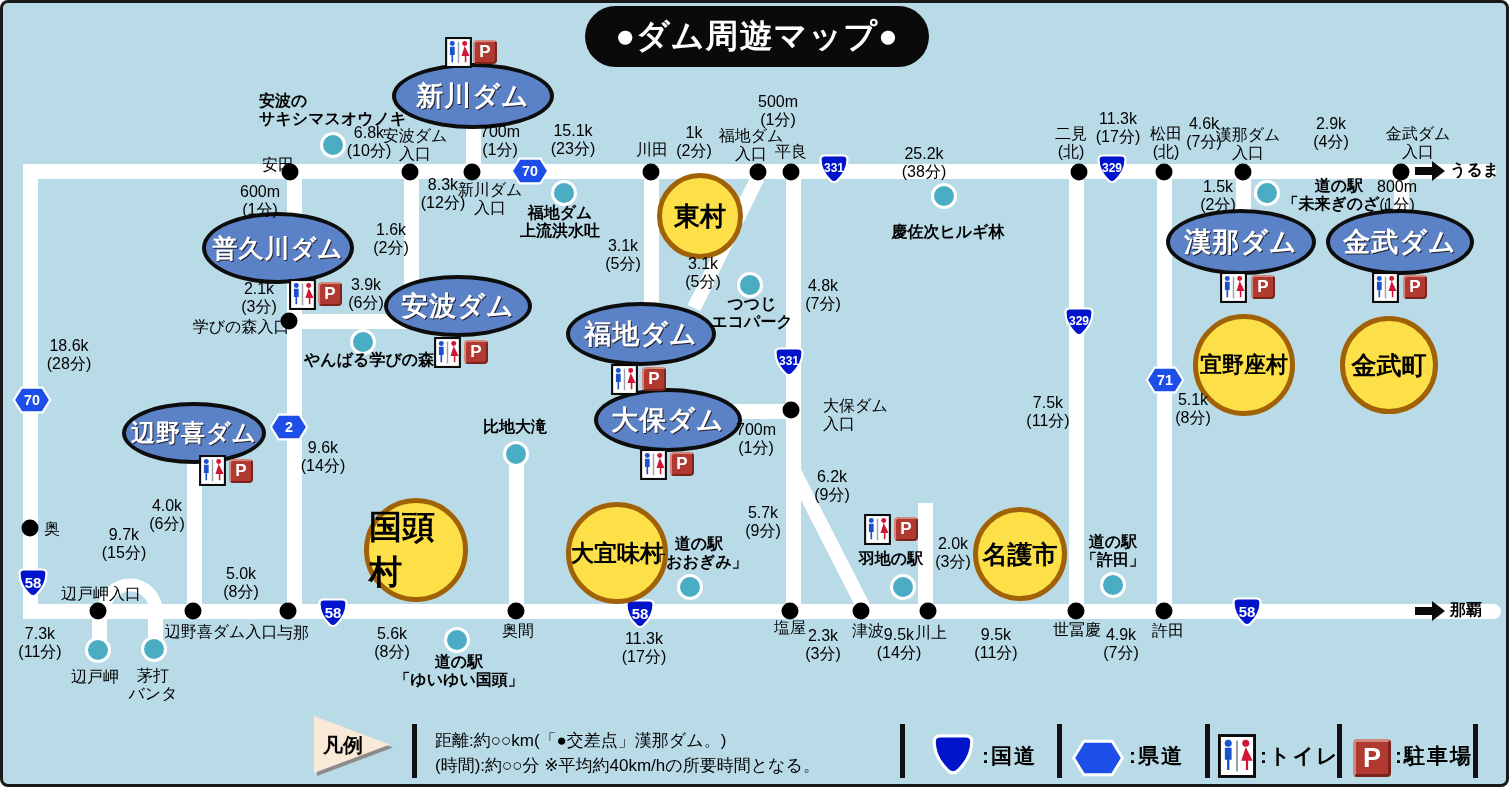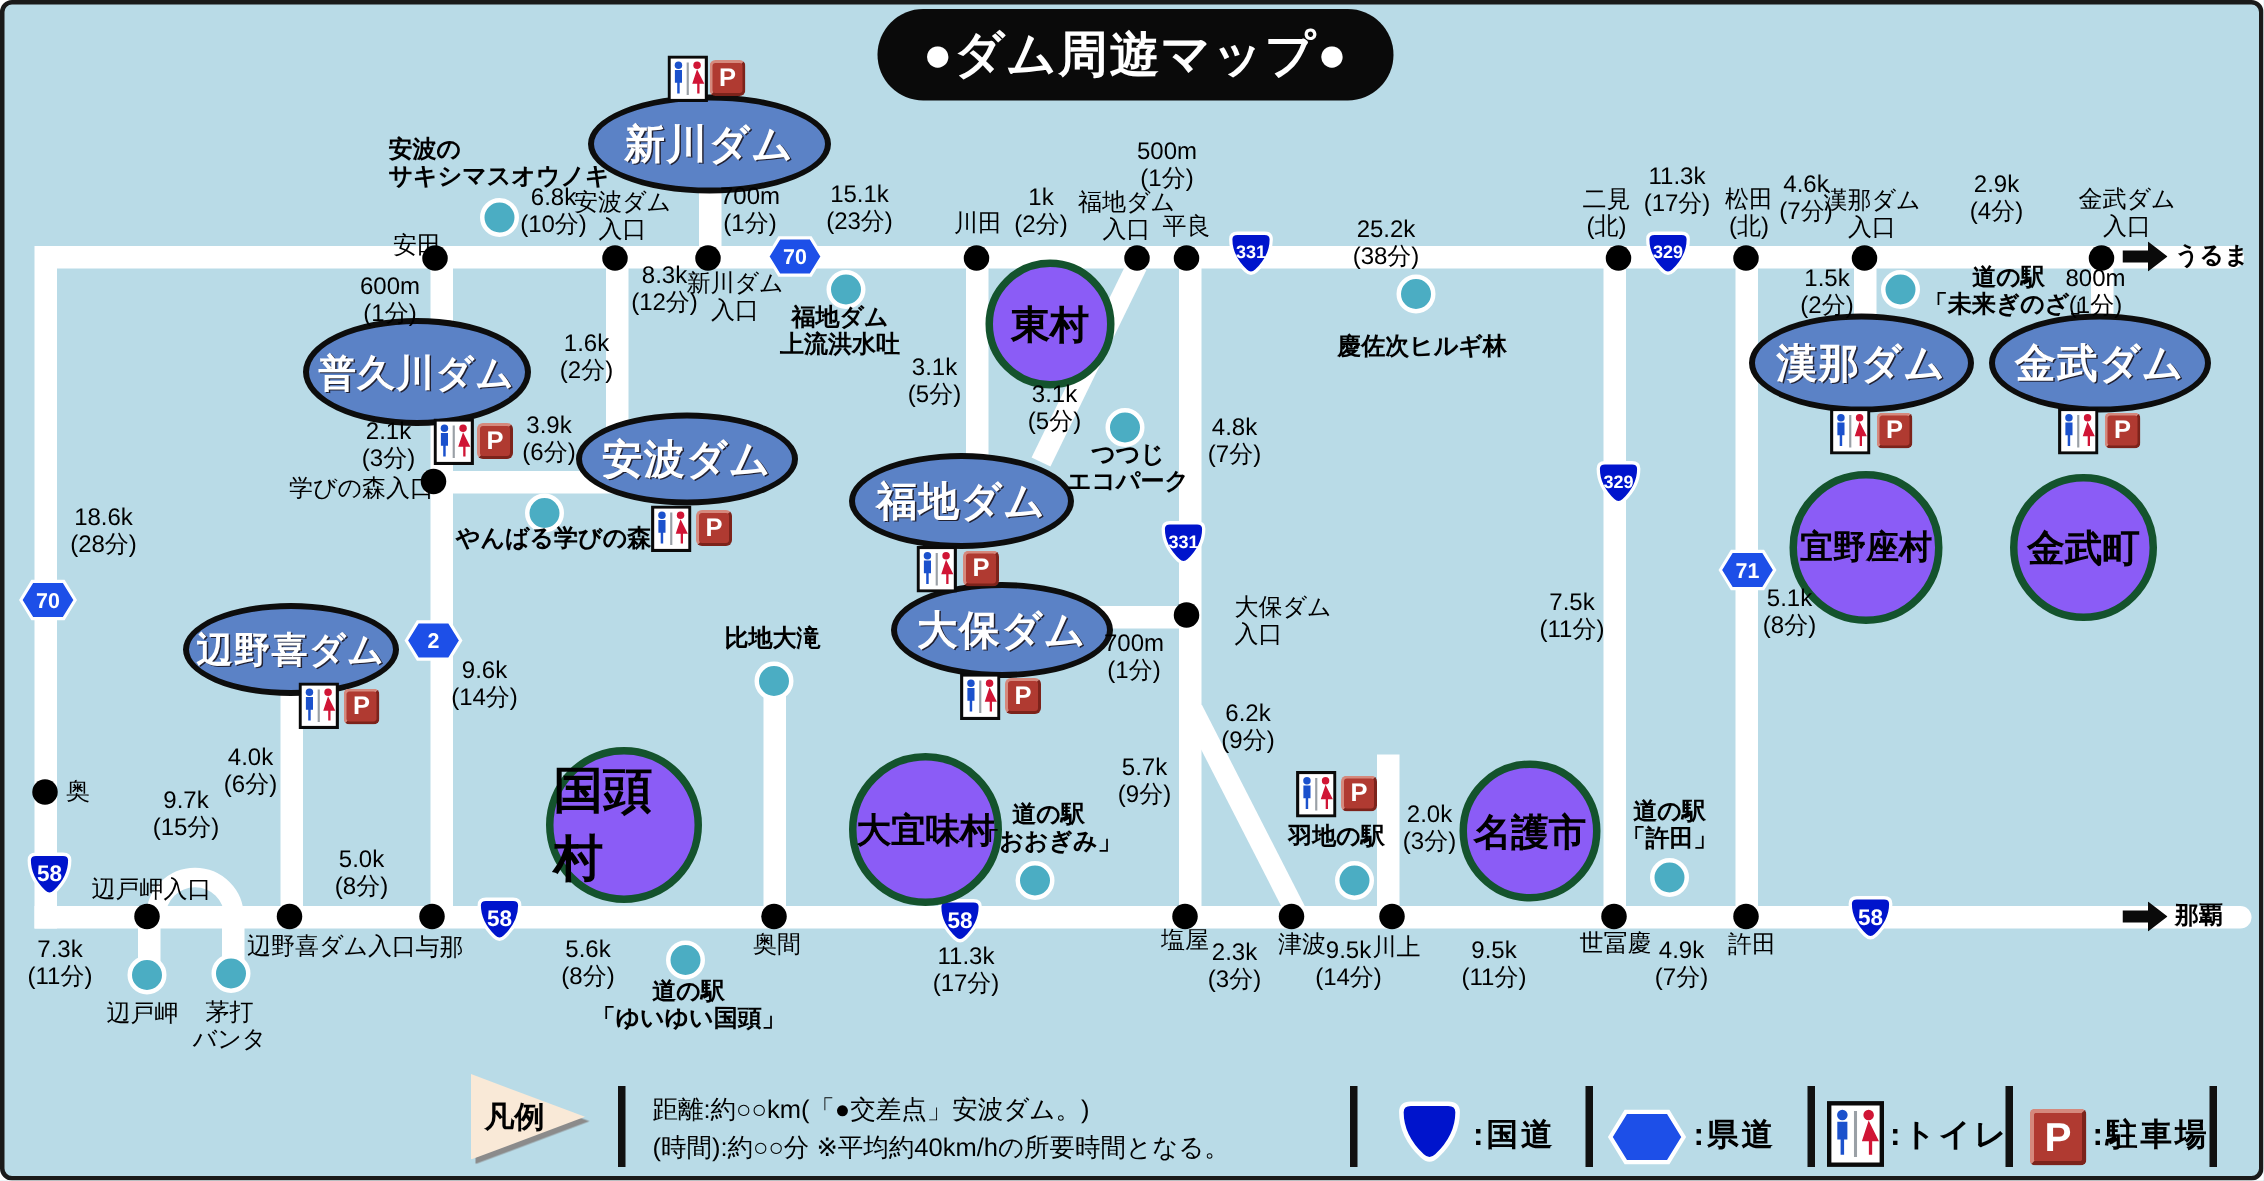--- a/index.html
+++ b/index.html
@@ -10,21 +10,21 @@
   }
   .road{position:absolute;background:#fff;}
   .cap{border-radius:0 9px 9px 0;}
   .lbl{position:absolute;white-space:pre-line;text-align:center;font-size:16px;line-height:1.13;color:#000;transform:translate(-50%,-50%);}
   .lbl.b{font-weight:bold;}
   .lbl.l{transform:translate(0,-50%);text-align:left;}
   .dot{position:absolute;width:17px;height:17px;border-radius:50%;background:#000;transform:translate(-50%,-50%);}
   .poi{position:absolute;width:26px;height:26px;border-radius:50%;background:#4badc3;border:3px solid #fff;box-sizing:border-box;transform:translate(-50%,-50%);}
   .dam{position:absolute;background:#5b82c6;border:4px solid #0d0d0d;border-radius:50%;color:#fff;font-weight:bold;
        display:flex;align-items:center;justify-content:center;transform:translate(-50%,-50%);letter-spacing:1px;text-shadow:1px 1px 0 #223;}
-  .town{position:absolute;background:#8b5cf6;border:5px solid #14532d;border-radius:50%;color:#000;font-weight:bold;
+  .town{position:absolute;background:#fde047;border:5px solid #a16207;border-radius:50%;color:#000;font-weight:bold;
        display:flex;align-items:center;justify-content:center;transform:translate(-50%,-50%);}
   .shield{position:absolute;transform:translate(-50%,-50%);line-height:0;}
   .toilet{position:absolute;line-height:0;}
   .park{position:absolute;background:#b03a31;color:#fff;font-weight:bold;display:flex;align-items:center;justify-content:center;
        border:2px solid;border-color:#d5897d #7c231b #7c231b #d5897d;box-sizing:border-box;border-radius:4px;}
   .arrow{position:absolute;display:flex;align-items:center;gap:5px;}
   .arrow span{font-weight:bold;font-size:16px;}
   .title-pill{position:absolute;left:582px;top:3px;width:344px;height:61px;background:#0a0a0a;border-radius:31px;color:#fff;
        font-size:33px;font-weight:bold;display:flex;align-items:center;justify-content:center;letter-spacing:1px;}
   .callout{position:absolute;left:311px;top:713px;width:76px;height:57px;filter:drop-shadow(3px 3px 0 #8b8b8b);}
@@ -44,21 +44,21 @@
   <div class="callout">
     <div class="callout-tri"></div>
     <span class="callout-label">凡例</span>
   </div>
   <div class="legend-sep" style="left:409px"></div>
   <div class="legend-sep" style="left:897px"></div>
   <div class="legend-sep" style="left:1054px"></div>
   <div class="legend-sep" style="left:1202px"></div>
   <div class="legend-sep" style="left:1334px"></div>
   <div class="legend-sep" style="left:1470px"></div>
-  <div class="legend-text" style="left:432px;top:737px">距離:約○○km(「●交差点」安波ダム。)</div>
+  <div class="legend-text" style="left:432px;top:737px">距離:約○○km(「●交差点」漢那ダム。)</div>
   <div class="legend-text" style="left:432px;top:762px">(時間):約○○分 ※平均約40km/hの所要時間となる。</div>
   <span class="legend-icon" id="lg-nat" style="left:925px;top:729px"><svg width="50" height="48" viewBox="0 0 36 34" xmlns="http://www.w3.org/2000/svg">
   <path d="M4.5 6.5 Q4.5 2.5 9 2.5 L27 2.5 Q31.5 2.5 31.5 6.5 Q31.5 18 21.5 27.5 Q18 30.8 14.5 27.5 Q4.5 18 4.5 6.5 Z" fill="#0014cc" stroke="#fff" stroke-width="2.2"></path>
   <text x="18" y="20.5" text-anchor="middle" fill="#fff" font-size="15" font-weight="bold" font-family="Liberation Sans,sans-serif"></text>
       </svg></span>
   <span class="legend-item-label" style="left:979px;top:753px">:国道</span>
   <span class="legend-icon" id="lg-pref" style="left:1068px;top:734px"><svg width="54" height="42" viewBox="0 0 42 32" xmlns="http://www.w3.org/2000/svg">
   <polygon points="2,16 10,3 32,3 40,16 32,29 10,29" fill="#1d4fe8" stroke="#fff" stroke-width="2.2"></polygon>
   <text x="21" y="21.5" text-anchor="middle" fill="#fff" font-size="15" font-weight="bold" font-family="Liberation Sans,sans-serif"></text>
       </svg></span>

